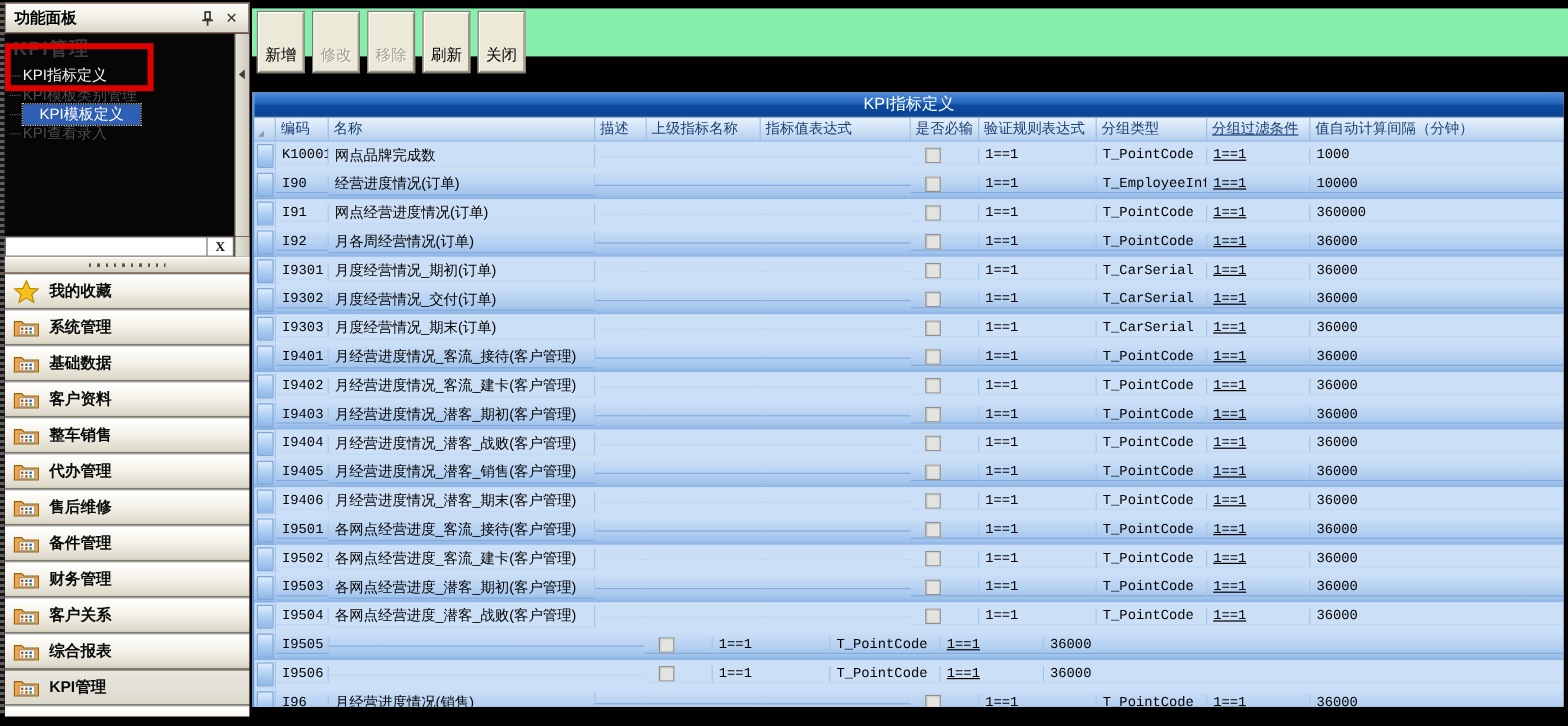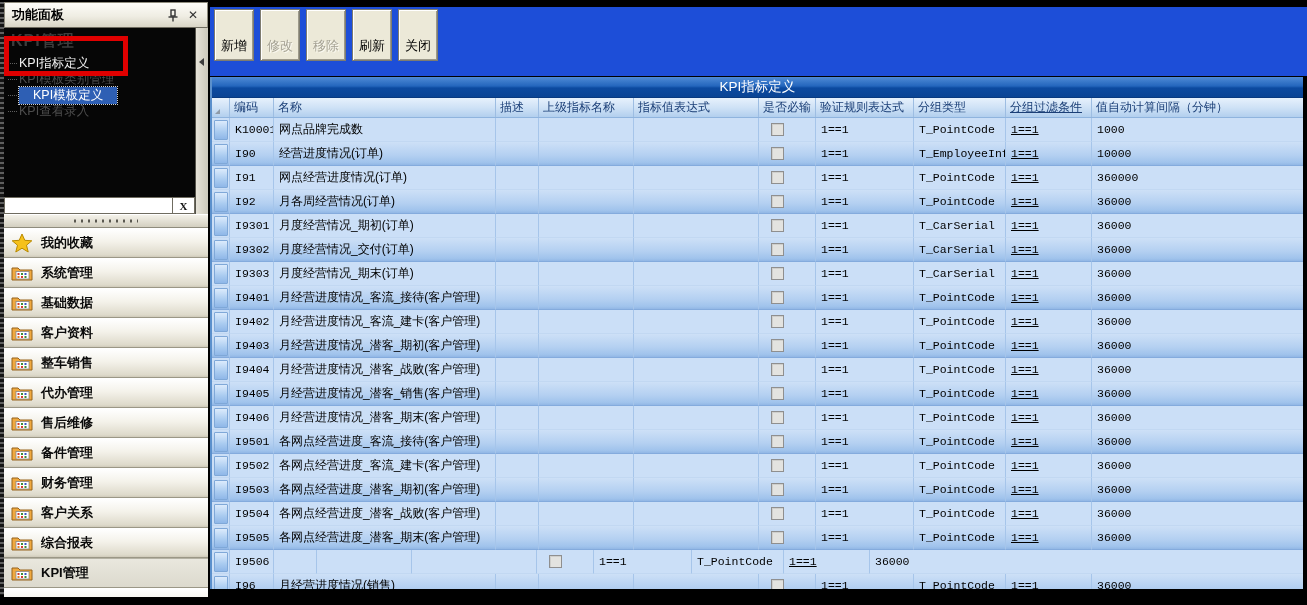--- a/index.html
+++ b/index.html
@@ -58,42 +58,42 @@
   .nav-item { height:30px; flex:none; display:flex; align-items:center; gap:8px; padding:0 8px 0 7px;
     background:linear-gradient(180deg,#ffffff 0%,#f4f2ea 45%,#dedacb 92%,#cfcaba 100%);
     border-top:1px solid #fff; border-bottom:1px solid #9b9786; cursor:default; }
   .nav-item.selected { background:linear-gradient(180deg,#e9e7de 0%,#dcd9cd 100%);
     border-top:1px solid #b5b2a4; }
   .nav-item .nav-label { font-size:13px; font-weight:bold; color:#0a0a0a; }
   .nav-item .icon { width:22px; height:18px; flex:none; display:flex; align-items:center; justify-content:center; }
 
   
   .main { position:absolute; left:210px; top:0; width:1097px; height:597px; background:#000; }
-  .toolbar { position:absolute; left:0; top:7px; width:100%; height:69px; background:#1d4ed8;
+  .toolbar { position:absolute; left:0; top:7px; width:100%; height:40px; background:#86efac;
     display:flex; gap:6px; padding:2px 0 2px 4px; }
   .tb-btn { width:40px; height:52px; background:#ece9d8; border:1px solid #7e7c70;
     box-shadow:inset 1px 1px 0 #ffffff, inset -1px -1px 0 #9c998a;
     display:flex; align-items:flex-end; justify-content:center; padding-bottom:5px;
     font-size:13px; color:#000; font-family:"Liberation Sans",sans-serif; }
   .tb-btn.disabled { color:#a5a294; text-shadow:1px 1px 0 #fbfaf3; }
 
   
   .grid { position:absolute; left:0; top:77px; width:1093px; bottom:8px; display:flex; flex-direction:column;
     border-left:2px solid #5b90cc; background:#cbdff7; }
   .grid-title { height:21px; flex:none; display:flex; align-items:center; justify-content:center;
     color:#fff; font-size:13.5px;
     background:linear-gradient(180deg,#4f8bd6 0%,#2466bd 45%,#0c4aa0 55%,#0a4494 100%);
     border-bottom:1px solid #083a80; }
   .grid-header { height:20px; flex:none; display:flex;
     background:linear-gradient(180deg,#e7f1fc 0%,#cfe2f6 50%,#b2cfee 100%);
     border-bottom:1px solid #8fb4de; }
   .hcell { display:flex; align-items:center; padding:0 4px; font-size:12px; color:#1b3f77;
     border-right:1px solid #9dbde2; white-space:nowrap; overflow:hidden; }
   .grid-body { flex:1; overflow:hidden; }
-  .grow { height:24px; display:flex; background:#cbdff7; }
+  .grow { height:24px; display:flex; background:#cbdff7;align-items:center; }
   .grow.alt { background:linear-gradient(180deg,#cde0f7 0%,#b4d0f1 55%,#a0c3ec 85%,#8cb2e2 100%); }
   .cell { display:flex; align-items:center; padding:0 5px; font-size:12px; color:#000;
     border-right:1px solid #a6c5ea; border-bottom:1px solid #c2d8f2; white-space:nowrap; overflow:hidden; }
   .grow.alt .cell { border-bottom:1px solid #84abdd; }
   .mono { font-family:"Liberation Mono", monospace; font-size:11.5px; }
   .c-sel { width:18px; flex:none; padding:0; }
   .selchip { width:14px; height:20px; margin:1px auto;
     background:linear-gradient(180deg,#dcebfc,#a9cbf0 60%,#8fb7e8); border:1px solid #7fa8d8; border-radius:1px; }
   .c-code { width:44px; flex:none; }
   .c-name { width:222px; flex:none; }
@@ -678,21 +678,20 @@
             <div class="cell c-rule mono">1==1</div>
             <div class="cell c-gtype mono">T_PointCode</div>
             <div class="cell c-gfilter mono">1==1</div>
             <div class="cell c-interval mono">36000</div>
           </div>
           <div class="grow alt">
             <div class="cell c-sel">
               <div class="selchip"></div>
             </div>
             <div class="cell c-code mono">I9505</div>
-            <div class="cell c-name">各网点经营进度_潜客_期末(客户管理)</div>
             <div class="cell c-desc"></div>
             <div class="cell c-parent"></div>
             <div class="cell c-expr"></div>
             <div class="cell c-req">
               <div class="checkbox"></div>
             </div>
             <div class="cell c-rule mono">1==1</div>
             <div class="cell c-gtype mono">T_PointCode</div>
             <div class="cell c-gfilter mono">1==1</div>
             <div class="cell c-interval mono">36000</div>

